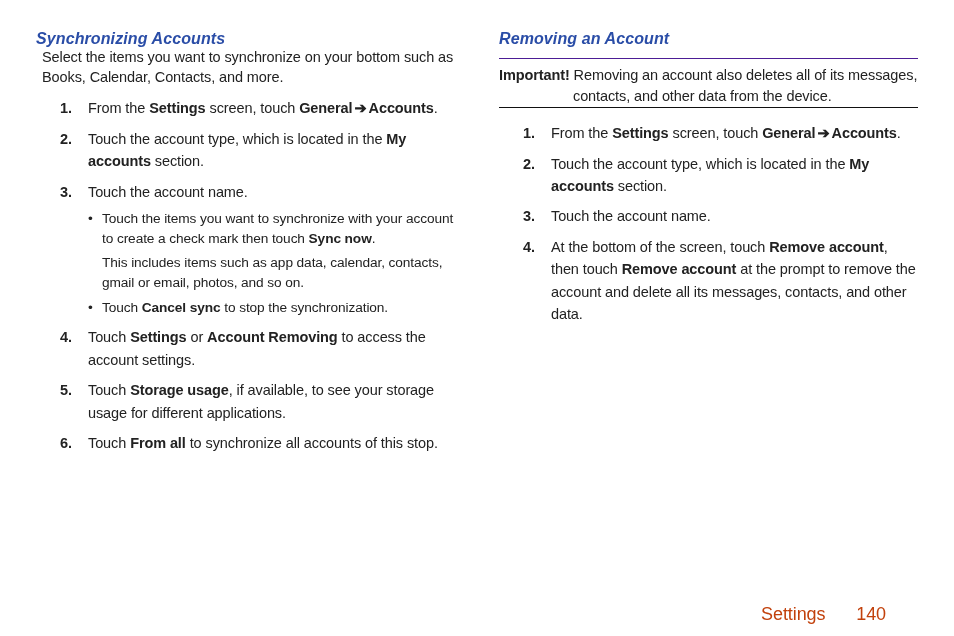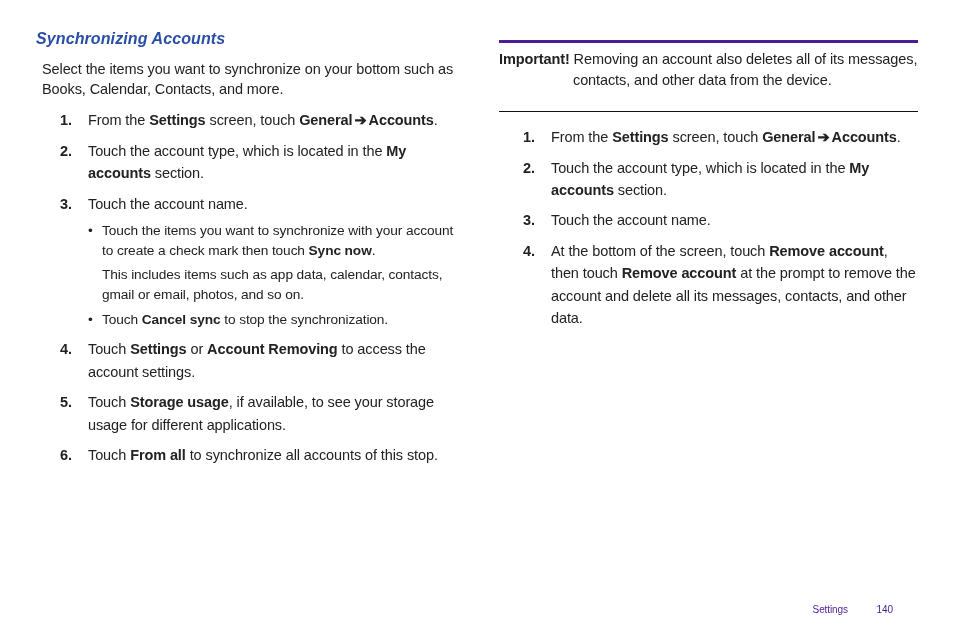--- a/index.html
+++ b/index.html
@@ -24,21 +24,21 @@
     box-sizing: border-box;
   }
   .col.left { padding-right: 22px; }
   .col.right { padding-left: 22px; }
   h3.section-heading {
     font-family: "Helvetica Neue", Helvetica, Arial, sans-serif;
     font-size: 16px;
     font-weight: 700;
     font-style: italic;
     color: #2a4da7;
-    margin: 0 0 12px 0;
+    margin: 0 0 0 0;
     letter-spacing: 0.1px;
   }
   p.intro {
     font-size: 14.5px;
     line-height: 1.35;
     margin: 0 0 10px 6px;
     font-stretch: condensed;
   }
   ol.steps {
     list-style: none;
@@ -77,47 +77,47 @@
     left: 0;
     top: 0;
   }
   .sub-note {
     font-size: 13.7px;
     line-height: 1.45;
     margin: 4px 0 1px 14px;
     font-stretch: condensed;
   }
   .note-block, .important-block {
-    border-top: 3px solid #4c1d95;
+    border-top: 1px solid #4c1d95;
     border-bottom: 1px solid #111;
-    padding: 6px 0 20px 0;
+    padding: 6px 0 0 0;
     margin: 10px 0 14px 0;
     font-size: 14.5px;
     line-height: 1.45;
   }
   .note-block .label, .important-block .label {
     font-weight: 700;
   }
   .note-block .hang, .important-block .hang {
     display: block;
     padding-left: 38px;
     text-indent: -38px;
   }
   .important-block .hang {
     padding-left: 74px;
     text-indent: -74px;
   }
   b, .bold { font-weight: 700; }
   .arrow { font-weight: 700; padding: 0 2px; }
   .footer {
     position: absolute;
-    right: 61px;
+    right: 68px;
     top: 604px;
-    font-size: 10px;
-    color: #4c1d95;
+    font-size: 18px;
+    color: #c2410c;
   }
   .footer .sect { margin-right: 26px; }
   .root { position: relative; width: 954px; height: 636px; }
   
   .page, .footer { letter-spacing: -0.1px; }
 </style>
 </head>
 <body>
 <div class="root">
 
@@ -164,20 +164,21 @@
         <span>Touch </span><b>Storage usage</b><span>, if available, to see your storage usage for different applications.</span>
       </li>
       <li>
         <span class="num">6.</span>
         <span>Touch </span><b>From all</b><span> to synchronize all accounts of this stop.</span>
       </li>
     </ol>
   </div>
 
   <div class="col right">
+    <h3 class="section-heading">Removing an Account</h3>
 
     <div class="important-block">
       <span class="hang"><span class="label">Important!</span><span> Removing an account also deletes all of its messages, contacts, and other data from the device.</span></span>
     </div>
 
     <ol class="steps">
       <li>
         <span class="num">1.</span>
         <span>From the </span><b>Settings</b><span> screen, touch </span><b>General</b><span class="arrow">➔</span><b>Accounts</b><span>.</span>
       </li>

